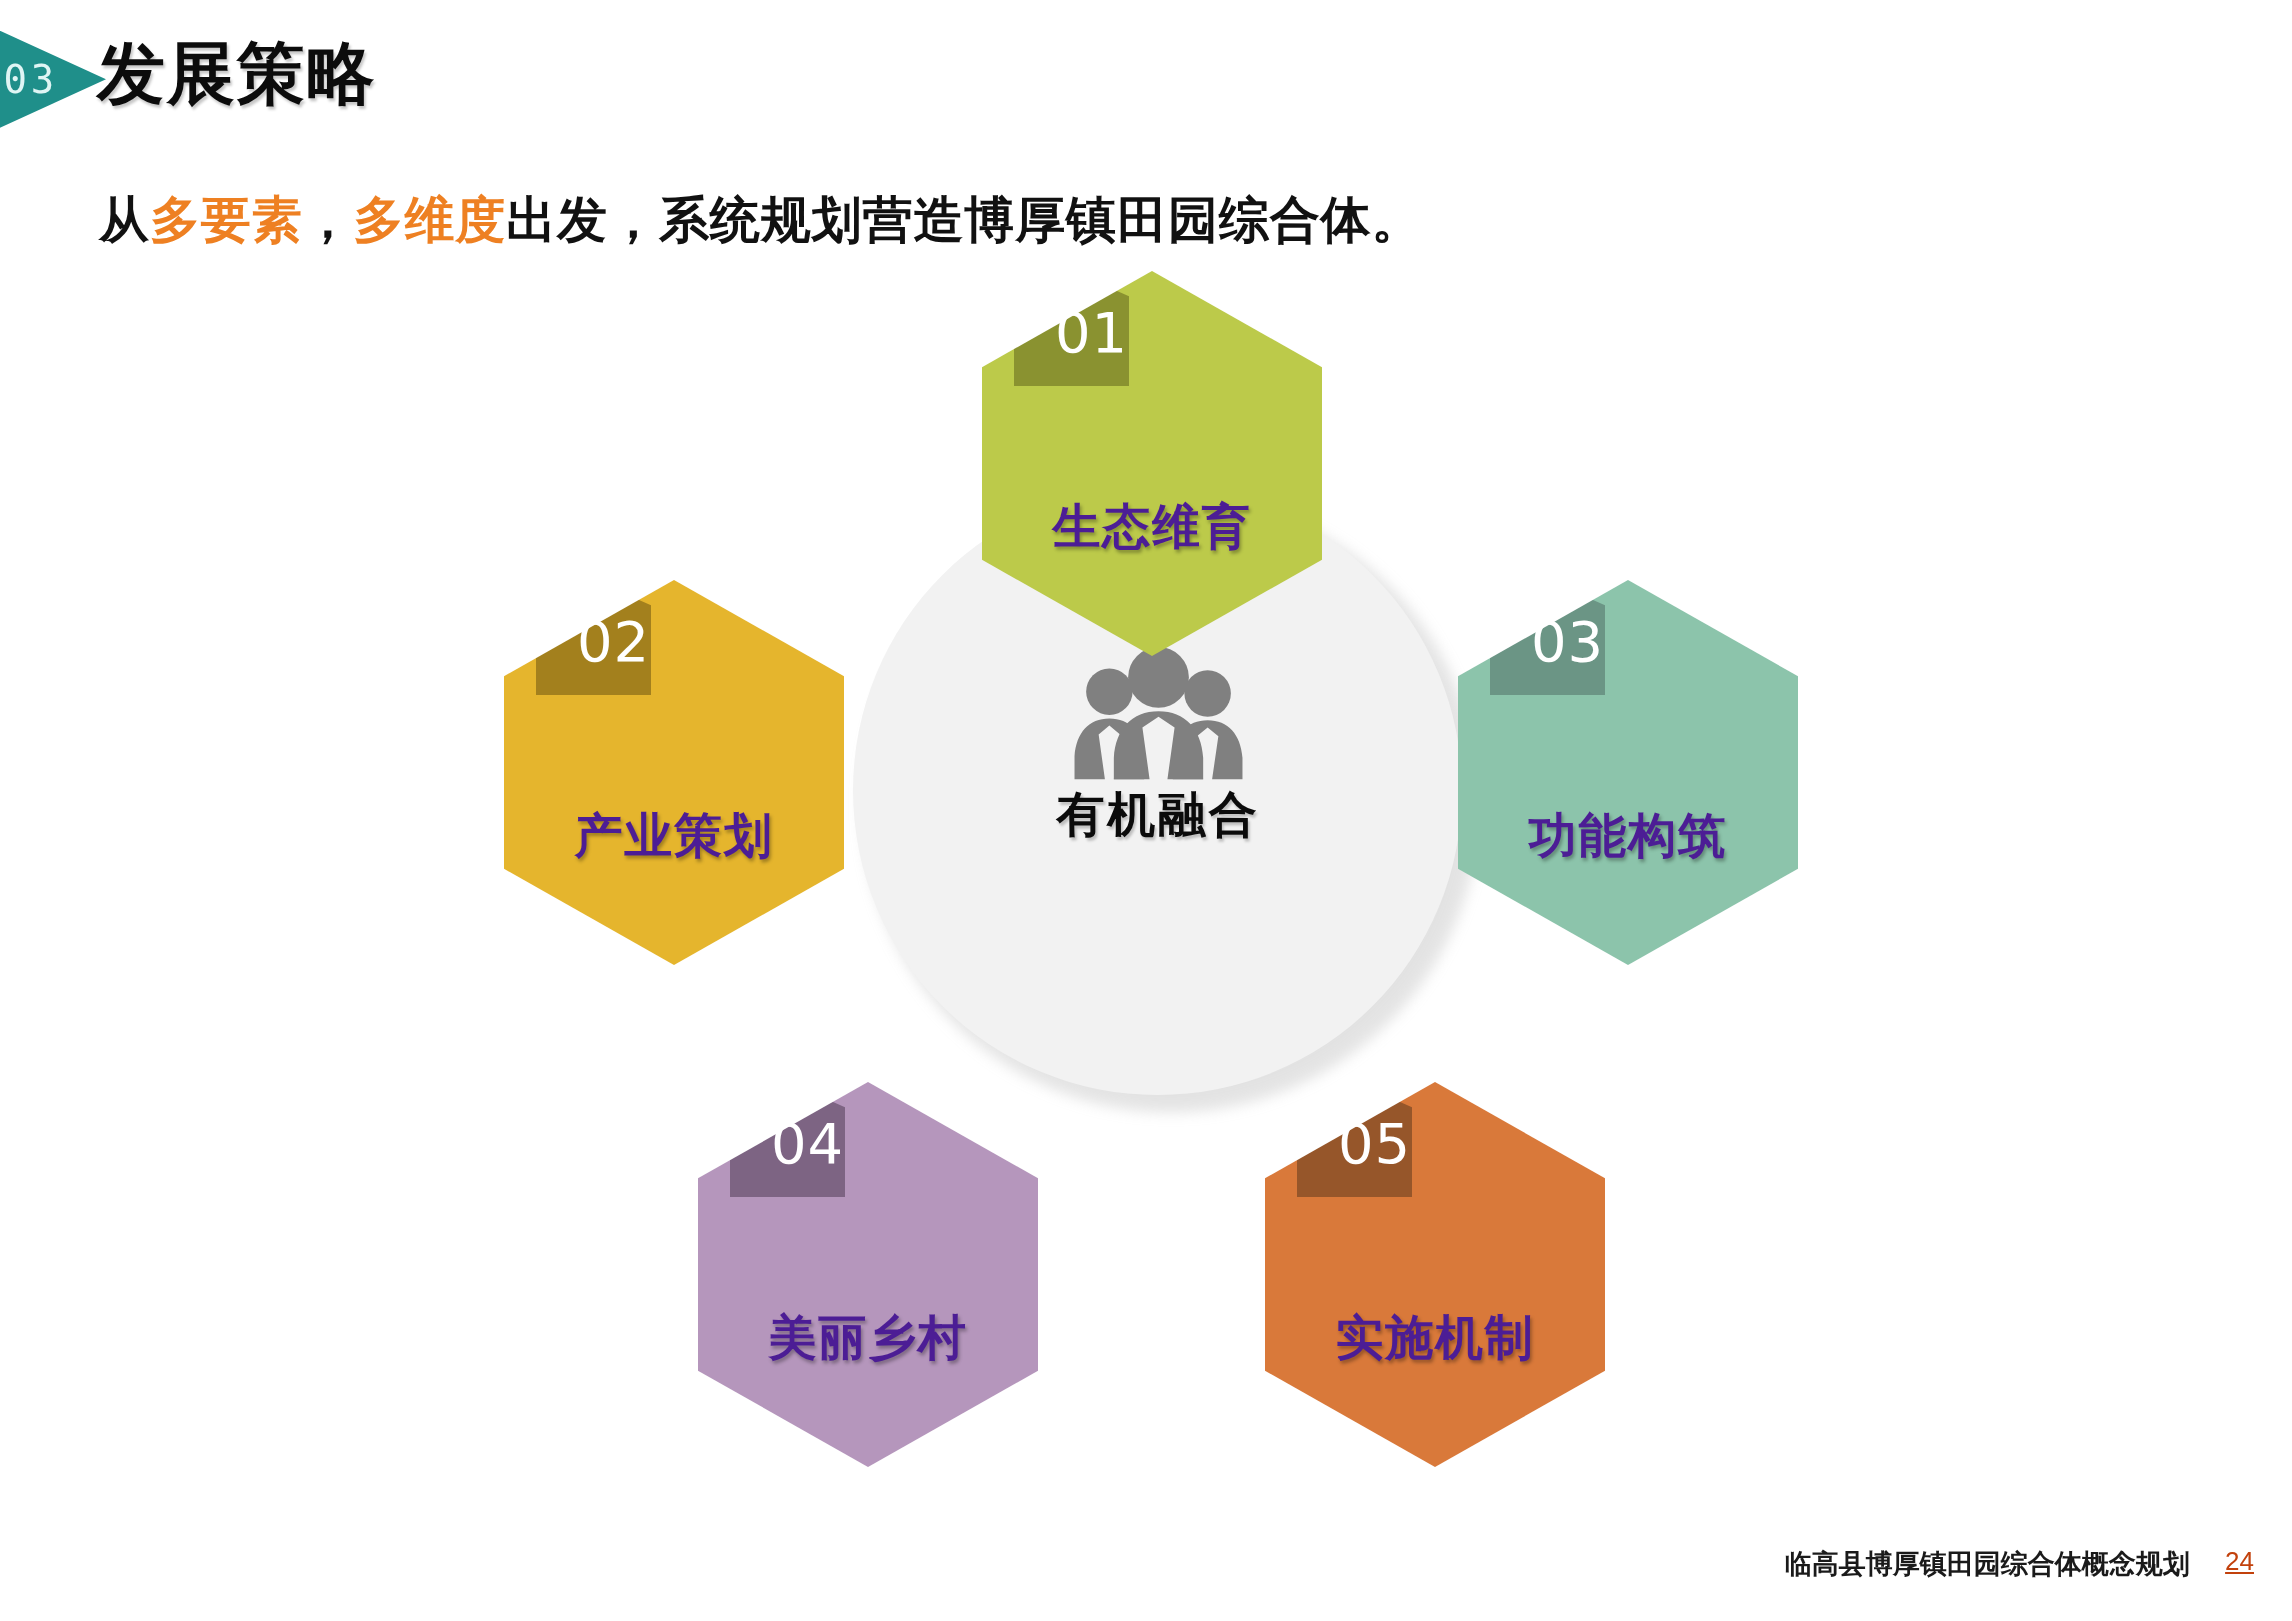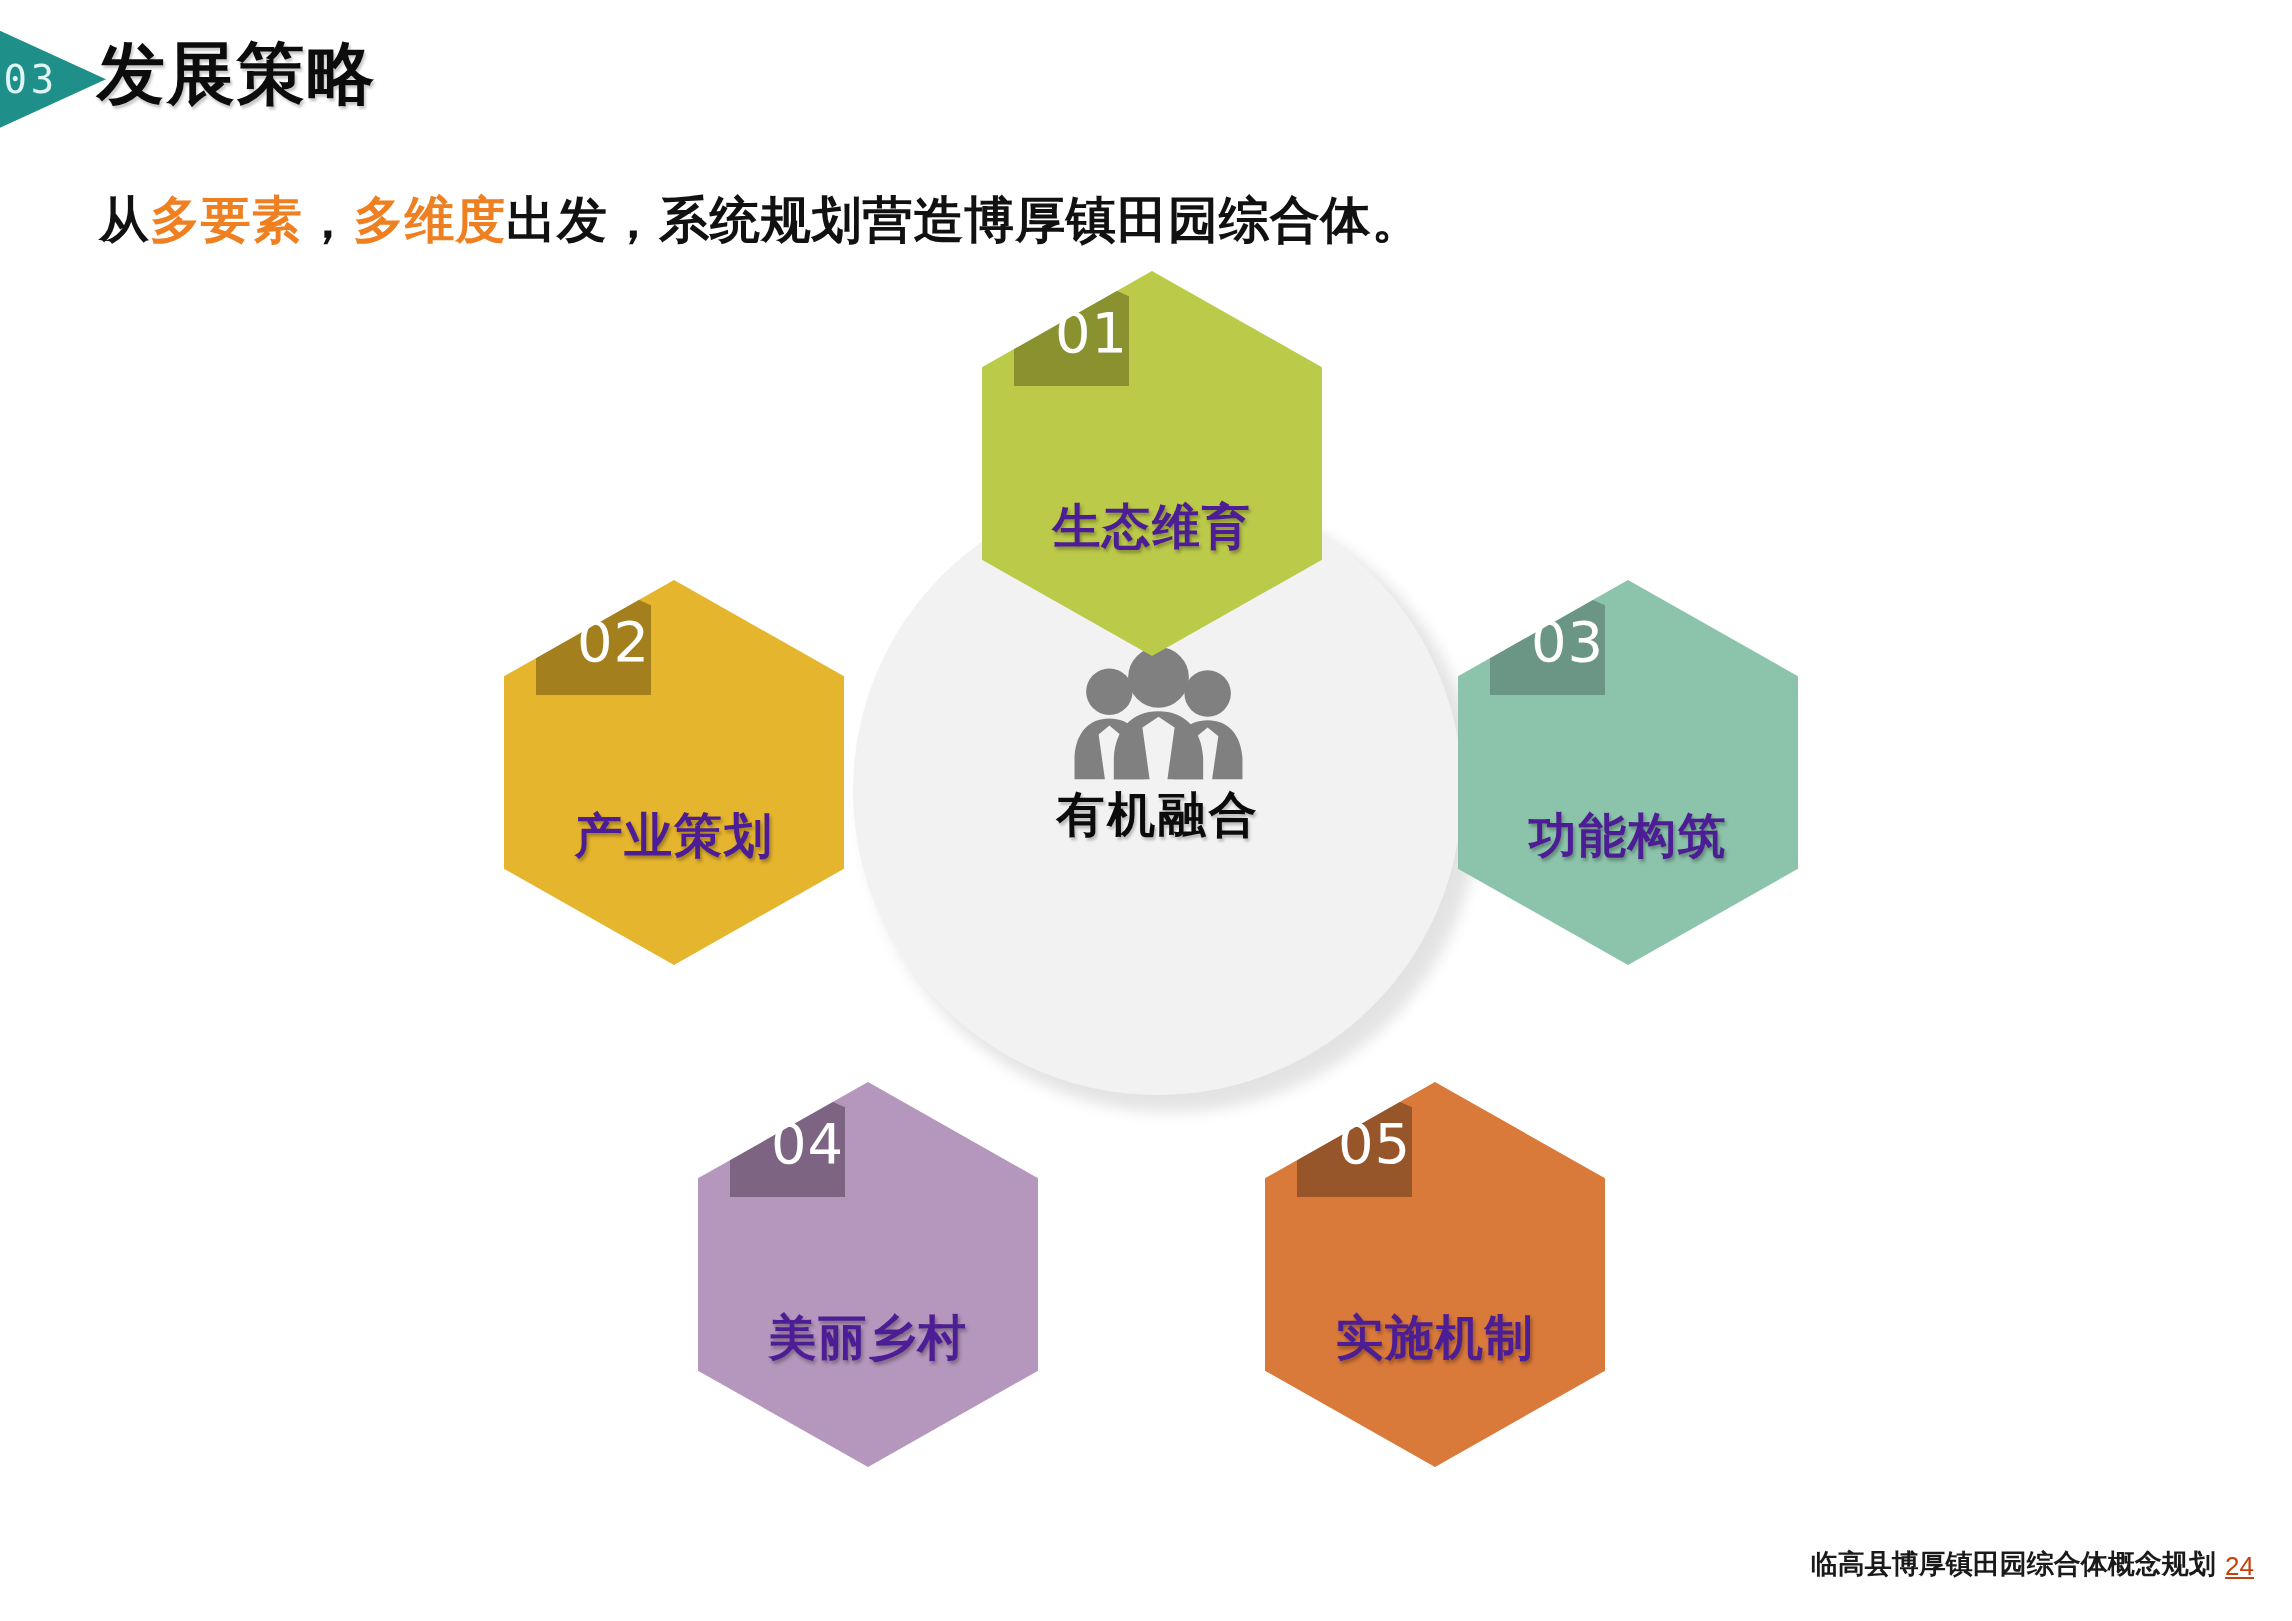--- a/index.html
+++ b/index.html
@@ -94,21 +94,21 @@
   .people-icon { display:block; margin:0 auto 5.4px; }
   .center-text {
     font-size:48px; font-weight:bold; color:#0b0b0b;
     line-height:1.22; letter-spacing:2.7px;
     text-shadow:1.8px 2.7px 2.7px rgba(0,0,0,0.22);
   }
 
   
   .footer {
     position:absolute; right:39px; bottom:50px;
-    display:flex; align-items:flex-end; gap:4px;
+    display:flex; align-items:flex-start; gap:30px;
   }
   .footer-project {
     font-size:27px; color:#1a1a1a; font-weight:bold;
     letter-spacing:0px;
   }
   .footer-company {
     background:#1f8f8a; color:#fff;
     font-size:27px; font-weight:bold;
     padding:6.3px 12.5px 8px; letter-spacing:0px;
   }

